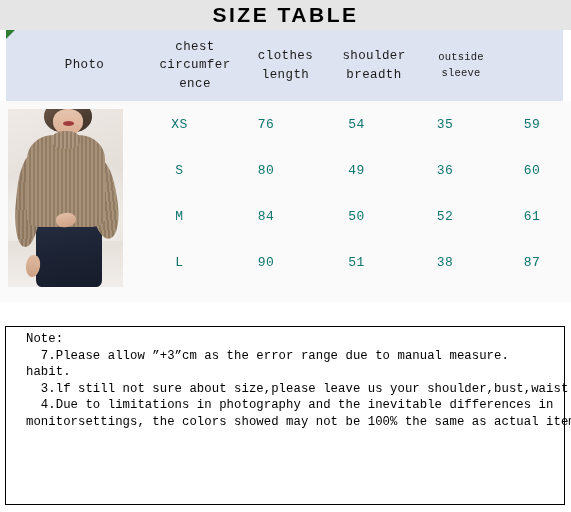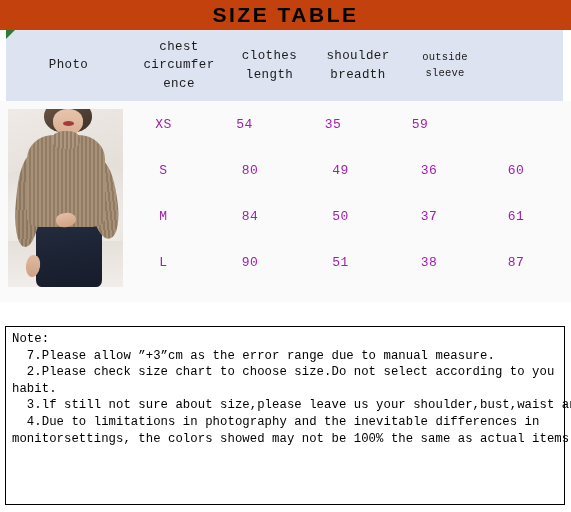--- a/index.html
+++ b/index.html
@@ -15,21 +15,21 @@
     position: relative;
   }
 
   
   .title-bar {
     width: 571px;
     height: 30px;
     display: flex;
     align-items: center;
     justify-content: center;
-    background: #c2410c;
+    background: #e5e5e5;
   }
   .title-text {
     font-family: "Liberation Sans", sans-serif;
     font-weight: bold;
     font-size: 21px;
     letter-spacing: 2.5px;
     color: #000000;
     white-space: pre;
   }
 
@@ -66,21 +66,21 @@
     line-height: 1.45;
     white-space: pre-line;
     letter-spacing: 0.4px;
   }
   .hcell.small {
     font-size: 10.5px;
     letter-spacing: 0.2px;
   }
 
   
-  .col-photo     { width: 125px; }
+  .col-photo     { width: 125px; margin-left: 16px; }
   .col-size      { width: 77px; }
   .col-chest     { width: 96px; }
   .col-length    { width: 85px; }
   .col-shoulder  { width: 92px; text-align: center; }
   .col-sleeve    { width: 82px; }
 
   .body-rows {
     position: relative;
     width: 571px;
     height: 201px;
@@ -223,37 +223,37 @@
 
   .data-row {
     position: absolute;
     left: 0;
     height: 46px;
     display: flex;
     align-items: center;
   }
   .dcell {
     font-size: 13px;
-    color: #a21caf;
+    color: #0f766e;
     text-align: center;
     letter-spacing: 0.5px;
     font-family: Liberation Mono, monospace;
   }
 
   
   .note-box {
     position: absolute;
     left: 5px;
     top: 326px;
     width: 560px;
     height: 179px;
     border: 1.6px solid #000000;
     box-sizing: border-box;
     background: #ffffff;
-    padding: 4px 0 0 6px;
+    padding: 4px 0 0 20px;
   }
   .note-line {
     font-size: 12.3px;
     line-height: 16.6px;
     color: #000000;
     white-space: pre;
     letter-spacing: 0.05px;
   }
 </style>
 </head>
@@ -297,56 +297,56 @@
         <div class="ph-neck"></div>
         <div class="ph-collar"></div>
         <div class="ph-hand"></div>
         <div class="ph-hand2"></div>
       </div>
     </div>
 
     <div class="data-row" style="top:0px;">
       <div class="dcell col-photo"></div>
       <div class="dcell col-size">XS</div>
+      <div class="dcell col-chest">76</div>
       <div class="dcell col-length">54</div>
       <div class="dcell col-shoulder">35</div>
       <div class="dcell col-sleeve">59</div>
     </div>
 
     <div class="data-row" style="top:46px;">
       <div class="dcell col-photo"></div>
       <div class="dcell col-size">S</div>
       <div class="dcell col-chest">80</div>
       <div class="dcell col-length">49</div>
       <div class="dcell col-shoulder">36</div>
       <div class="dcell col-sleeve">60</div>
     </div>
 
     <div class="data-row" style="top:92px;">
       <div class="dcell col-photo"></div>
       <div class="dcell col-size">M</div>
       <div class="dcell col-chest">84</div>
       <div class="dcell col-length">50</div>
-      <div class="dcell col-shoulder">37</div>
+      <div class="dcell col-shoulder">52</div>
       <div class="dcell col-sleeve">61</div>
     </div>
 
     <div class="data-row" style="top:138px;">
       <div class="dcell col-photo"></div>
       <div class="dcell col-size">L</div>
       <div class="dcell col-chest">90</div>
       <div class="dcell col-length">51</div>
       <div class="dcell col-shoulder">38</div>
       <div class="dcell col-sleeve">87</div>
     </div>
 
   </div>
 </div>
 
 <div class="note-box">
   <div class="note-line">Note:</div>
   <div class="note-line">  7.Please allow ”+3”cm as the error range due to manual measure.</div>
-  <div class="note-line">  2.Please check size chart to choose size.Do not select according to you</div>
   <div class="note-line">habit.</div>
   <div class="note-line">  3.lf still not sure about size,please leave us your shoulder,bust,waist and</div>
   <div class="note-line">  4.Due to limitations in photography and the inevitable differences in</div>
   <div class="note-line">monitorsettings, the colors showed may not be 100% the same as actual items.</div>
 </div>
 
 </body></html>

